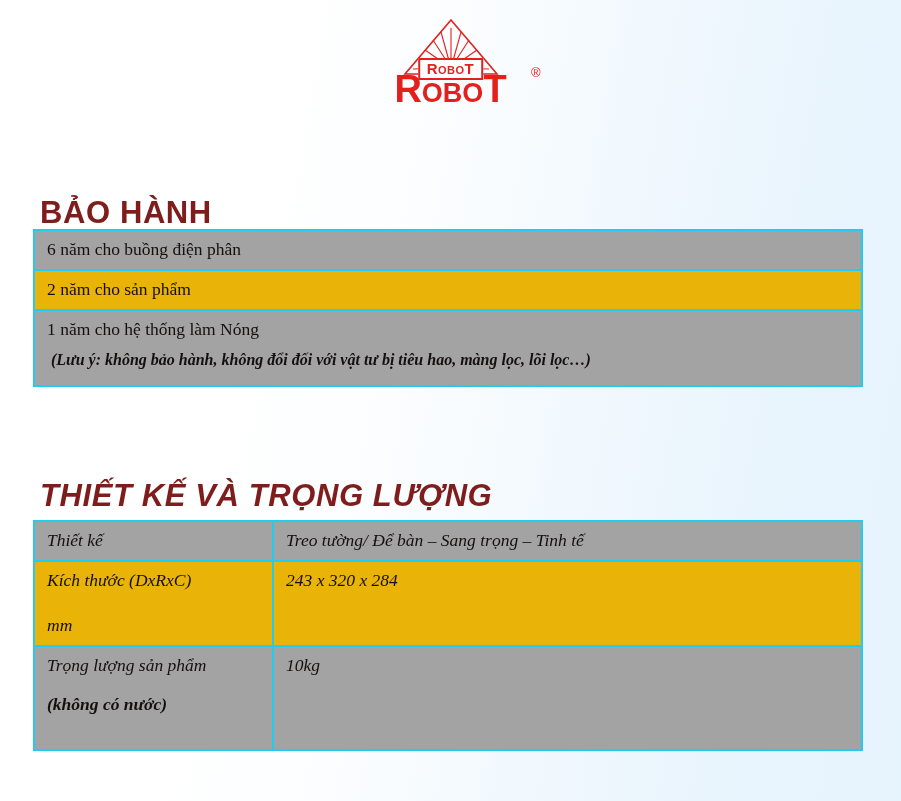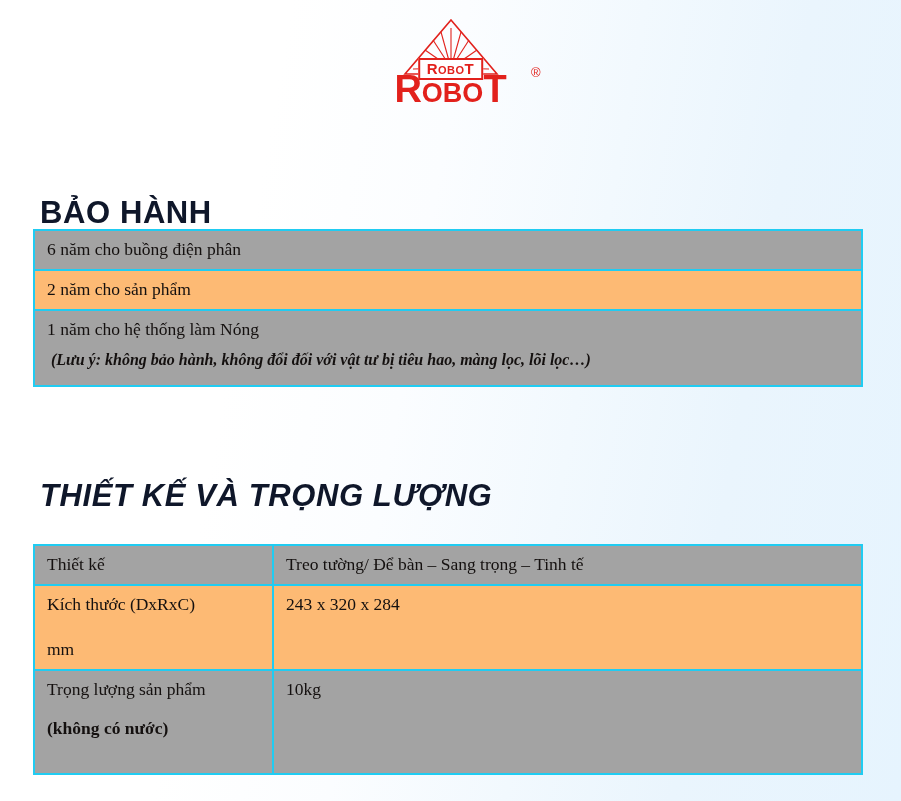--- a/index.html
+++ b/index.html
@@ -93,21 +93,21 @@
   }
 
   
   .section-title {
     position: absolute;
     font-family: "Liberation Sans", sans-serif;
     font-weight: bold;
     font-size: 31px;
     line-height: 36px;
     letter-spacing: 0.6px;
-    color: #0f172a;
+    color: #7f1d1d;
     white-space: nowrap;
   }
   #title-warranty { left: 40px; top: 169px; }
   #title-design   { left: 40px; top: 452px; font-style: italic; }
 
   
   .tbl {
     position: absolute;
     border-collapse: collapse;
     table-layout: fixed;
@@ -115,36 +115,36 @@
     font-size: 17.5px;
     color: #14100f;
   }
   .tbl td {
     border: 2px solid #20ccf2;
     padding: 6px 10px 7px 12px;
     vertical-align: top;
     line-height: 1.42;
   }
   .cell-cyan  { background: #a3a3a3; }
-  .cell-white { background: #fdba74; }
+  .cell-white { background: #eab308; }
 
   #tbl-warranty { left: 33px; top: 229px; width: 830px; }
   #tbl-warranty td { height: 37px; }
   #tbl-warranty tr.row-tall td { height: 76px; margin-left: 33px; }
 
   .note {
     display: block;
     font-weight: bold;
     font-style: italic;
     margin-top: 7px;
     padding-left: 4px;
     font-size: 16px;
   }
 
-  #tbl-design { left: 33px; top: 544px; width: 830px; }
+  #tbl-design { left: 33px; top: 520px; width: 830px; font-style: italic; }
   #tbl-design td { height: 40px; }
   #tbl-design tr.row-tall td { height: 76px; }
   #tbl-design tr.row-tall2 td { height: 104px; }
   .col-label { width: 239px; }
 
   .sub-line { display: block; margin-top: 20px; }
   .sub-bold { display: block; margin-top: 14px; font-weight: bold; }
 </style>
 </head>
 <body>

